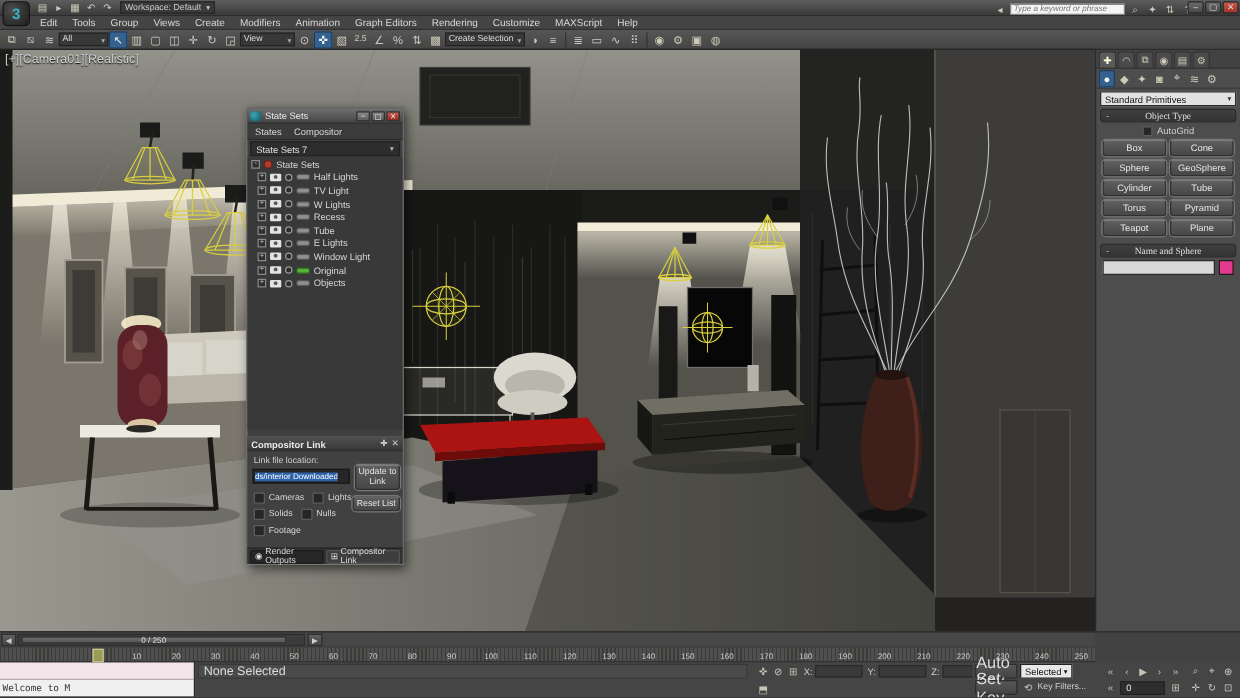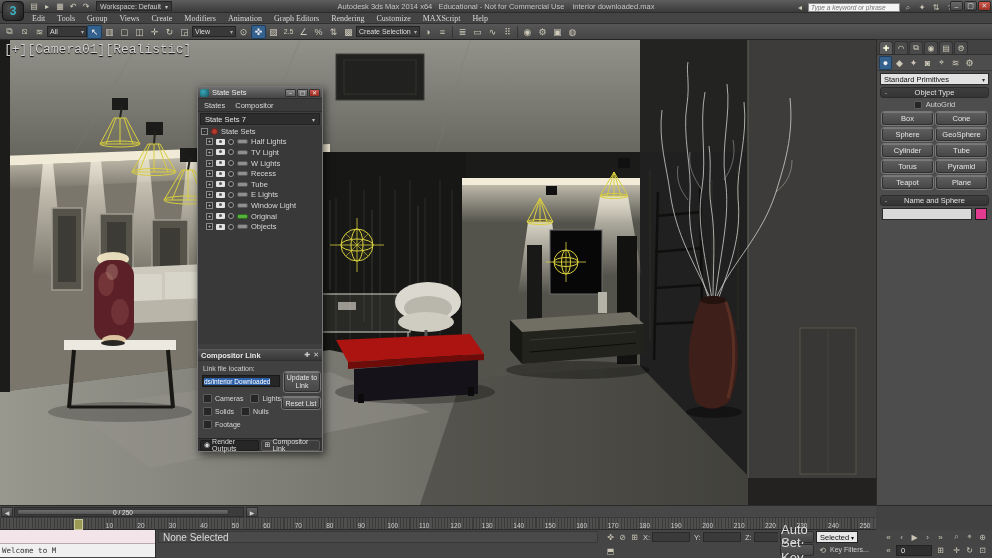--- a/index.html
+++ b/index.html
@@ -26,40 +26,40 @@
   .searchbox { width:92px; height:9px; background:#f4f4f4; border:1px solid #888;
                font-size:6.5px; font-style:italic; color:#888; padding:0 2px;
                font-family:"Liberation Sans",sans-serif; }
   .winbtns { position:absolute; right:1px; top:1px; display:flex; gap:1px; }
   .winbtn { width:13px; height:10px; background:linear-gradient(#6a6a6a,#484848); border:1px solid #2a2a2a;
             color:#ddd; font-size:7px; display:flex; align-items:center; justify-content:center; border-radius:2px; }
   .winbtn.close { background:linear-gradient(#d0564a,#9c3327); }
 
   
   .menubar { position:absolute; left:0; top:13px; width:992px; height:11px; background:#444444;
-             border-bottom:1px solid #303030; display:flex; align-items:center; padding-left:26px;font-family:Liberation Serif, serif; }
+             border-bottom:1px solid #303030; display:flex; align-items:center; padding-left:26px; }
   .menuitem { font-size:8px; color:#d8d8d8; padding:0 6px; }
 
   
   .toolbar { position:absolute; left:0; top:24px; width:992px; height:16px;
              background:linear-gradient(#565656,#454545); border-bottom:1px solid #2b2b2b;
              display:flex; align-items:center; padding-left:2px; }
   .ic { display:inline-flex; align-items:center; justify-content:center; width:15px; height:14px;
         font-size:9px; color:#cec9b8; border-radius:2px; flex:none; }
   .ic.act { background:#35618e; color:#f0f0f0; box-shadow:inset 0 0 0 1px #1f3d5c; }
   .tsep { width:1px; height:12px; background:#333; margin:0 2px; flex:none; }
   .tdd { display:flex; align-items:center; background:#383838; border:1px solid #232323; color:#ddd;
          font-size:7px; height:11px; padding:0 2px; flex:none; }
   .tdd .ar { margin-left:auto; font-size:6px; color:#aaa; padding-left:3px; }
 
   
   .viewport { position:absolute; left:0; top:40px; width:876px; height:465px; background:#3a3a38;
               outline:1px solid #242424; }
-  .vplabel { position:absolute; left:4px; top:2px; font-size:13px; color:#d0d0d0; z-index:3;
-             text-shadow:0 1px 1px #000;font-family:Liberation Mono, monospace; }
+  .vplabel { position:absolute; left:4px; top:2px; font-size:10px; color:#d0d0d0; z-index:3;
+             text-shadow:0 1px 1px #000; }
 
   
   .dialog { position:absolute; left:197px; top:86px; width:126px; height:366px; background:#3f3f3f;
             border:1px solid #777; box-shadow:2px 3px 8px rgba(0,0,0,.6); z-index:10; font-size:8px; }
   .dlg-title { height:12px; background:linear-gradient(#6e6e6e,#454545); display:flex; align-items:center;
                padding:0 2px; color:#e8e8e8; font-size:7.5px; border-bottom:1px solid #2e2e2e; }
   .dlg-logo { width:9px; height:8px; background:radial-gradient(circle at 35% 35%,#3aa7b8,#14525c);
               border-radius:2px; margin-right:3px; flex:none; }
   .dlg-btns { margin-left:auto; display:flex; gap:1px; }
   .dbtn { width:11px; height:8px; background:linear-gradient(#8a8a8a,#5d5d5d); border:1px solid #333;
@@ -118,21 +118,21 @@
             font-size:8px; color:#cfc9b8; }
   .cp-tab.on { background:#5b5b5b; color:#ffd; }
   .cp-sub { display:flex; height:16px; align-items:center; padding:0 2px; gap:1px; border-bottom:1px solid #3a3a3a; }
   .cp-dd { display:flex; align-items:center; height:12px; margin:2px 3px; background:#e2e2e2;
            border:1px solid #2b2b2b; color:#111; font-size:7.5px; padding:0 3px; }
   .cp-dd .ar { margin-left:auto; color:#333; font-size:6px; }
   .rollout { margin:2px 3px 0 3px; height:11px; background:linear-gradient(#3f3f3f,#343434);
              border:1px solid #2c2c2c; border-radius:3px; display:flex; align-items:center;
              font-size:7.5px; color:#e0e0e0; }
   .rollout .rminus { width:10px; text-align:center; color:#bbb; }
-  .rollout .rtitle { flex:1; text-align:center; padding-right:10px; }
+  .rollout .rtitle { flex:1; text-align:center; padding-right:10px;font-family:Liberation Serif, serif; }
   .agrow { display:flex; align-items:center; justify-content:center; gap:4px; height:13px;
            font-size:7.5px; color:#d0d0d0; }
   .objgrid { display:grid; grid-template-columns:1fr 1fr; gap:3px; padding:1px 5px 4px 5px; }
   .objbtn { height:13px; font-size:7.5px; }
   .namerow { display:flex; align-items:center; gap:3px; padding:2px 5px; }
   .namefield { flex:1; height:12px; background:#d9d9d9; border:1px solid #2b2b2b; }
   .swatch { width:12px; height:12px; background:#e23a8e; border:1px solid #1c1c1c; flex:none; }
 
   
   .sliderrow { position:absolute; left:0; top:505px; width:876px; height:12px; background:#474747;
@@ -187,21 +187,20 @@
       <span class="tic">▤</span>
       <span class="tic">▸</span>
       <span class="tic">▦</span>
       <span class="tic">↶</span>
       <span class="tic">↷</span>
     </div>
     <div class="wsdd">
       <span>Workspace: Default</span>
       <span style="margin-left:auto;font-size:6px">▾</span>
     </div>
-    <div class="title-text">Autodesk 3ds Max 2014 x64   Educational - Not for Commercial Use    interior downloaded.max</div>
     <div class="searchwrap">
       <span class="tic">◂</span>
       <input class="searchbox" placeholder="Type a keyword or phrase" style="">
       <span class="tic">⌕</span>
       <span class="tic">✦</span>
       <span class="tic">⇅</span>
       <span class="tic">?</span>
     </div>
     <div class="winbtns">
       <div class="winbtn">–</div>

